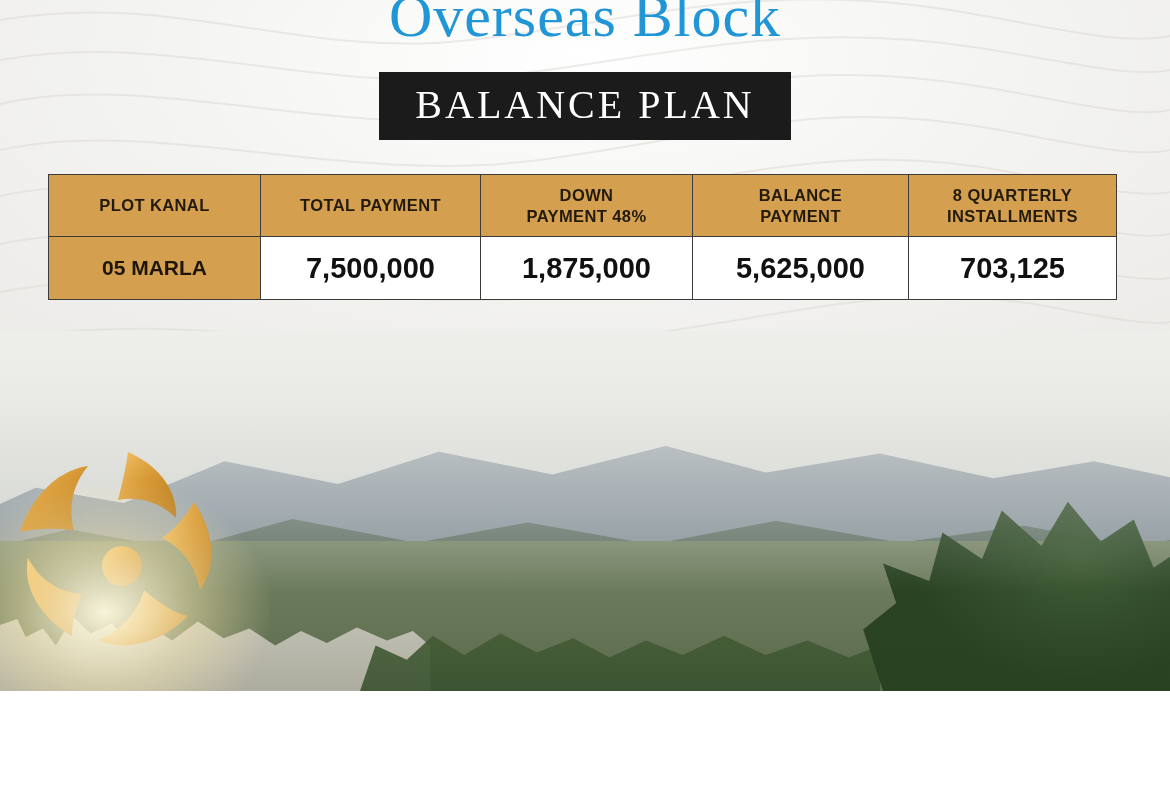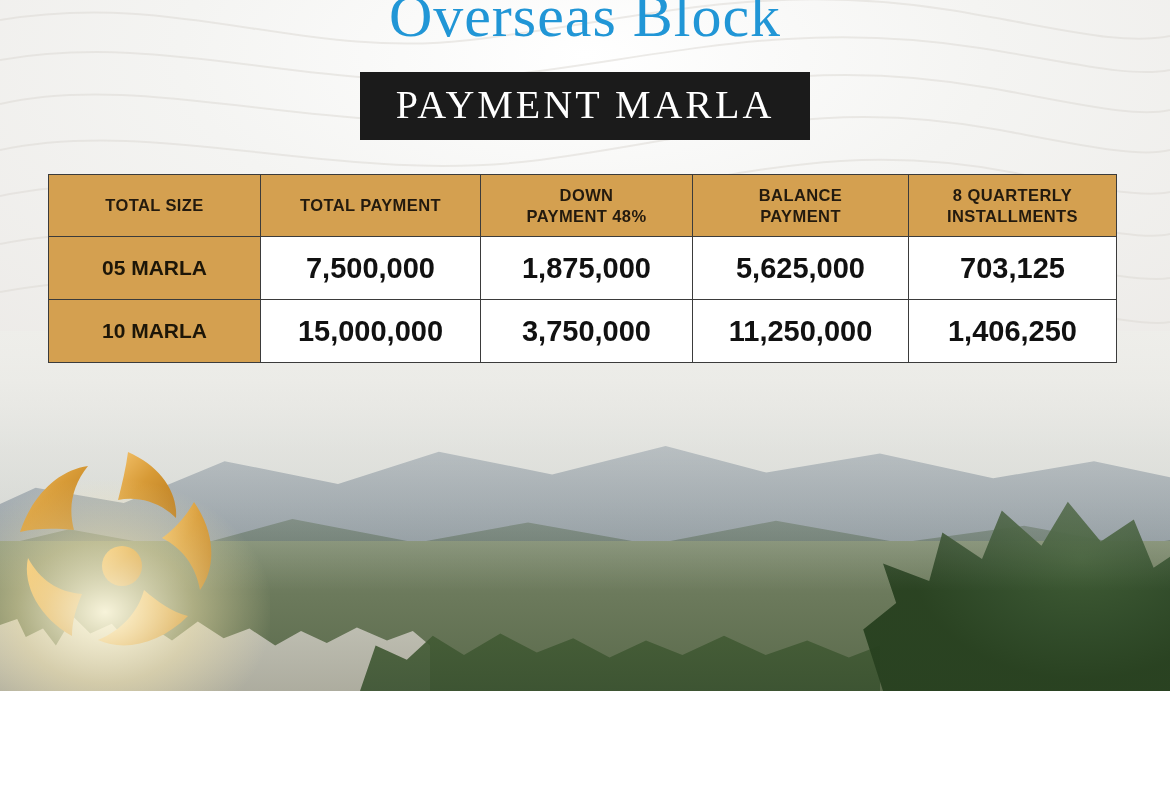--- a/index.html
+++ b/index.html
@@ -247,36 +247,36 @@
         <path d="M62,196 C30,178 12,146 18,118 C30,140 48,152 72,154 C66,168 62,182 62,196 Z"></path>
         <path d="M10,92 C22,56 48,30 78,26 C62,46 58,68 64,90 C46,88 26,88 10,92 Z"></path>
         <circle cx="112" cy="126" r="20"></circle>
       </g>
     </svg>
   </div>
 
   <div class="block-title">Overseas Block</div>
 
   <div class="payment-plan-wrap">
-    <span class="payment-plan">PAYMENT MARLA</span>
+    <span class="payment-plan">BALANCE PLAN</span>
   </div>
 
   <div class="table-wrap">
     <table class="plan">
       <colgroup>
         <col class="c1">
           <col class="c2">
           <col class="c3">
           <col class="c4">
           <col class="c5">
       </colgroup>
       <thead>
         <tr>
           <th>
-            <span>TOTAL SIZE</span>
+            <span>PLOT KANAL</span>
           </th>
           <th>
             <span>TOTAL PAYMENT</span>
           </th>
           <th>
             <span>DOWN</span><br>
             <span>PAYMENT 48%</span>
           </th>
           <th>
             <span>BALANCE</span><br>
@@ -289,24 +289,17 @@
         </tr>
       </thead>
       <tbody>
         <tr>
           <td class="plot-size">05 MARLA</td>
           <td>7,500,000</td>
           <td>1,875,000</td>
           <td>5,625,000</td>
           <td>703,125</td>
         </tr>
-        <tr>
-          <td class="plot-size">10 MARLA</td>
-          <td>15,000,000</td>
-          <td>3,750,000</td>
-          <td>11,250,000</td>
-          <td>1,406,250</td>
-        </tr>
       </tbody>
     </table>
   </div>
 
 </div>
 
 </body></html>

